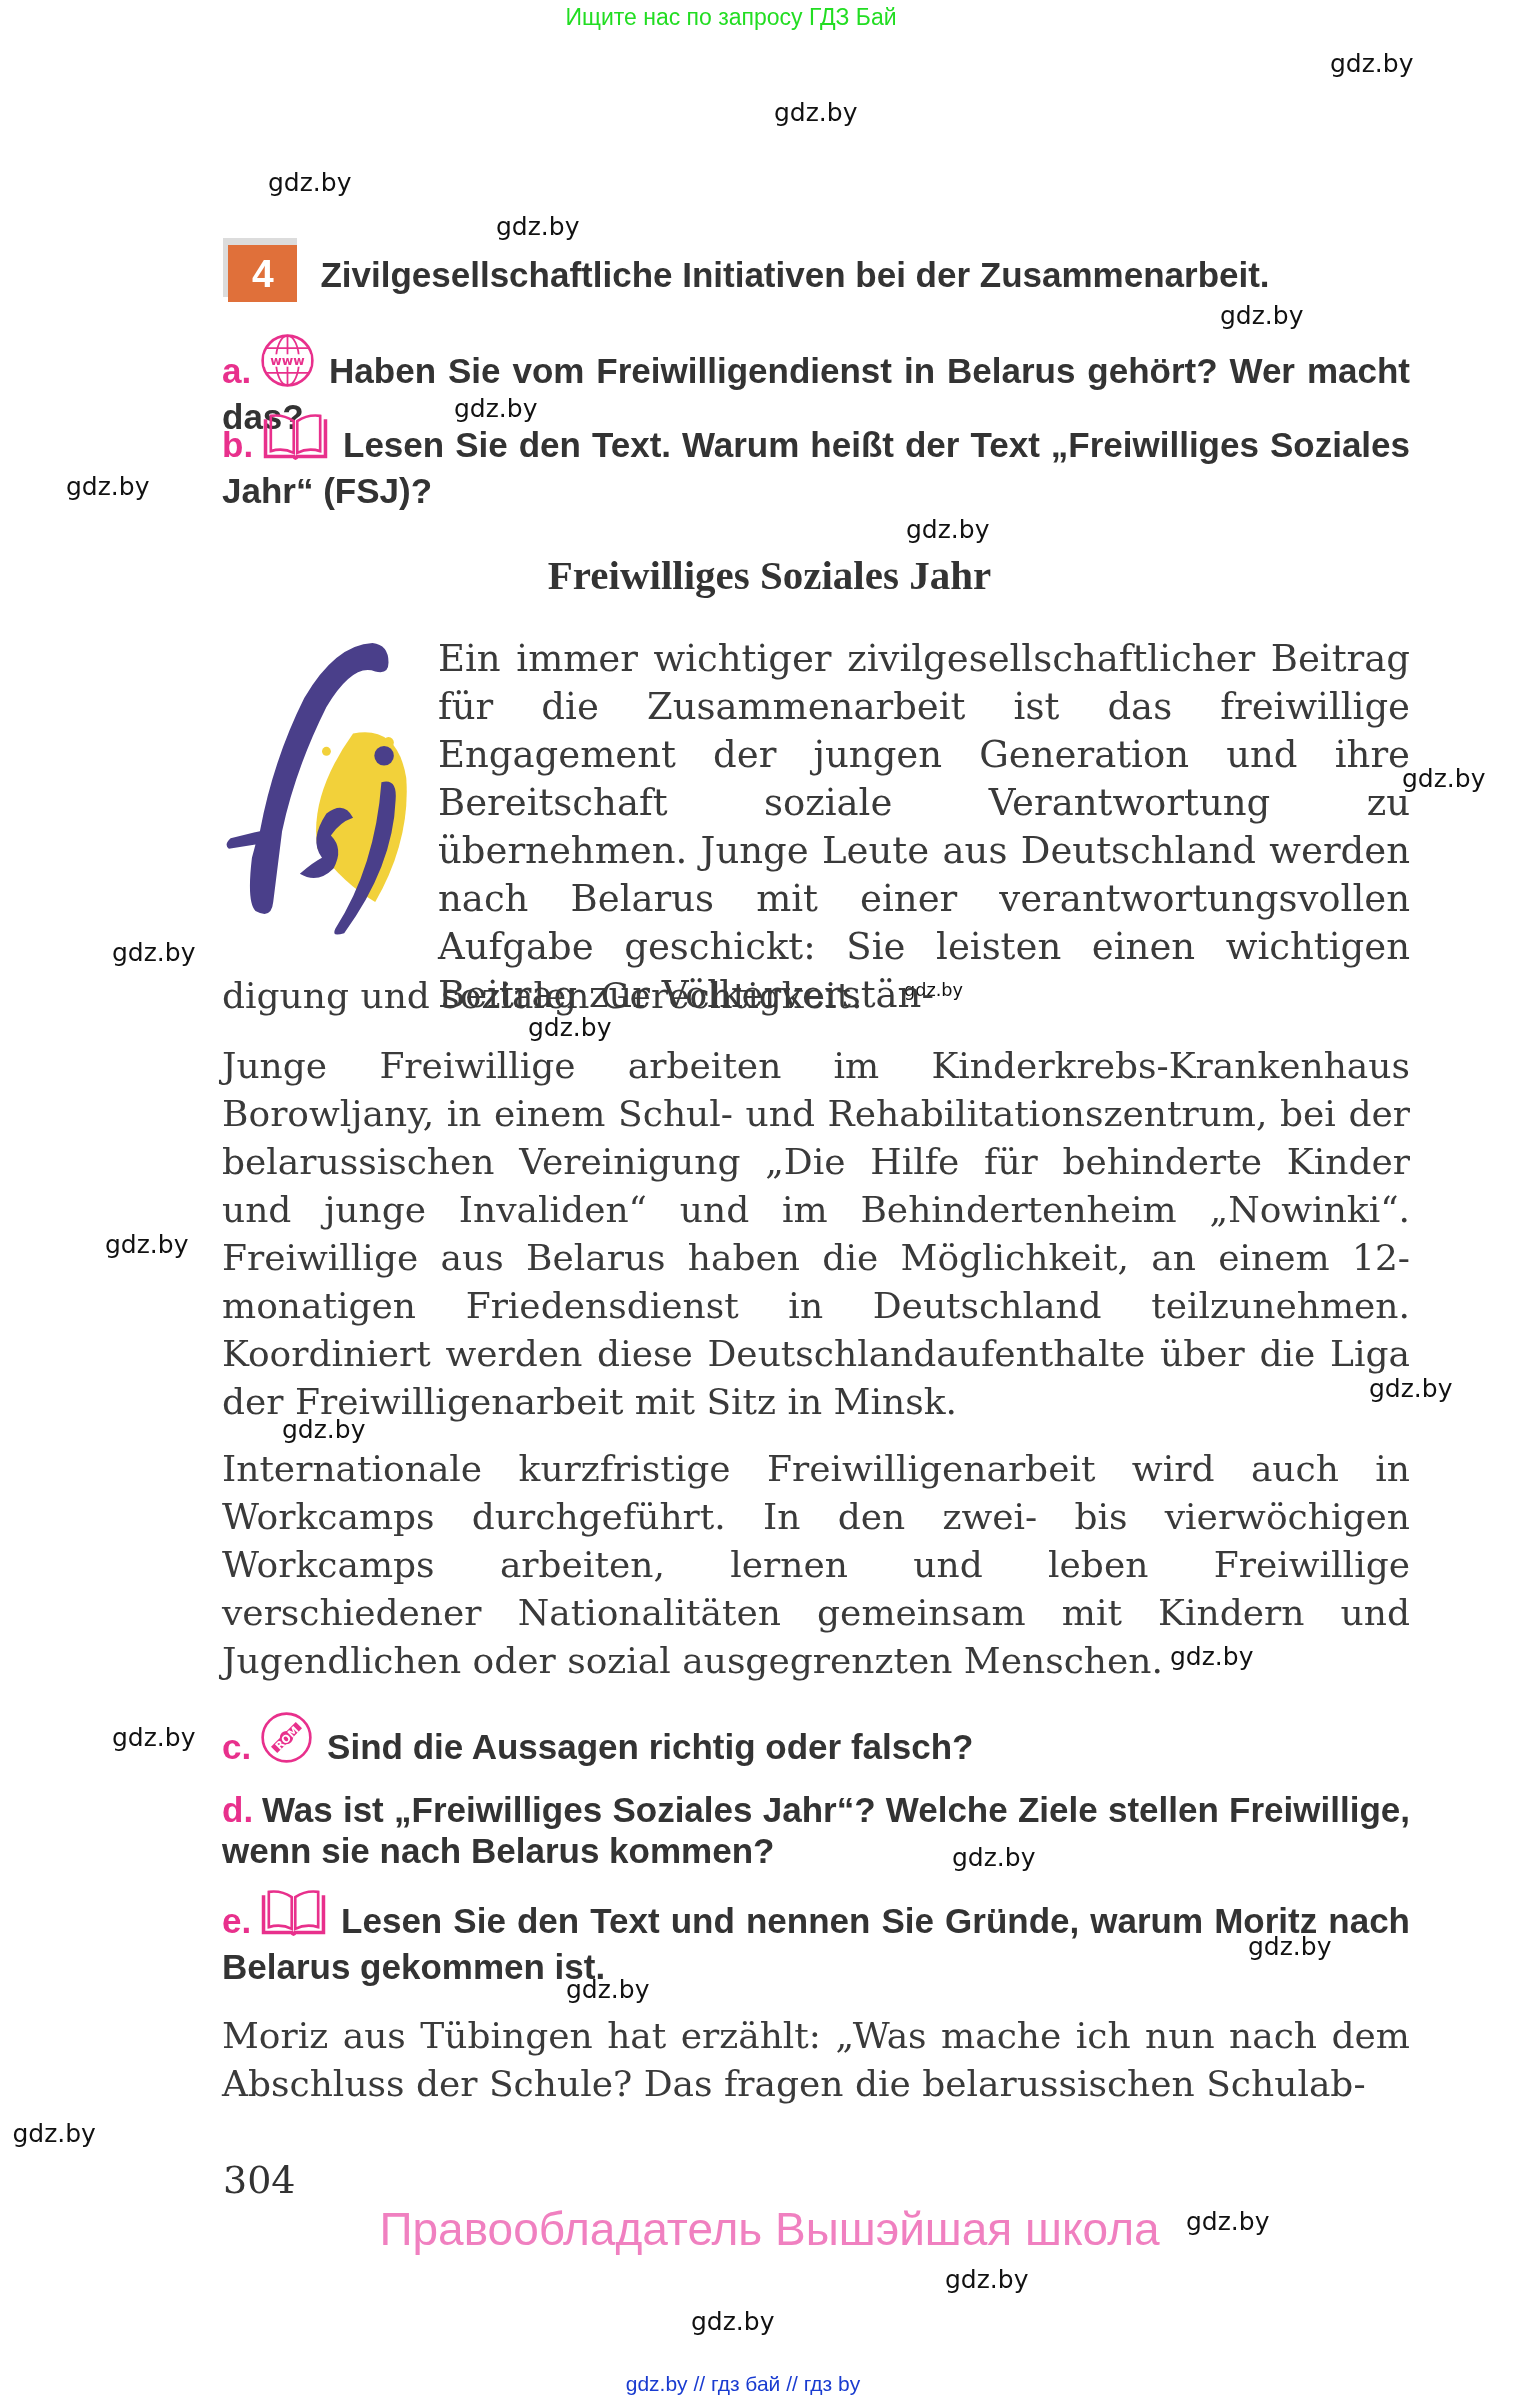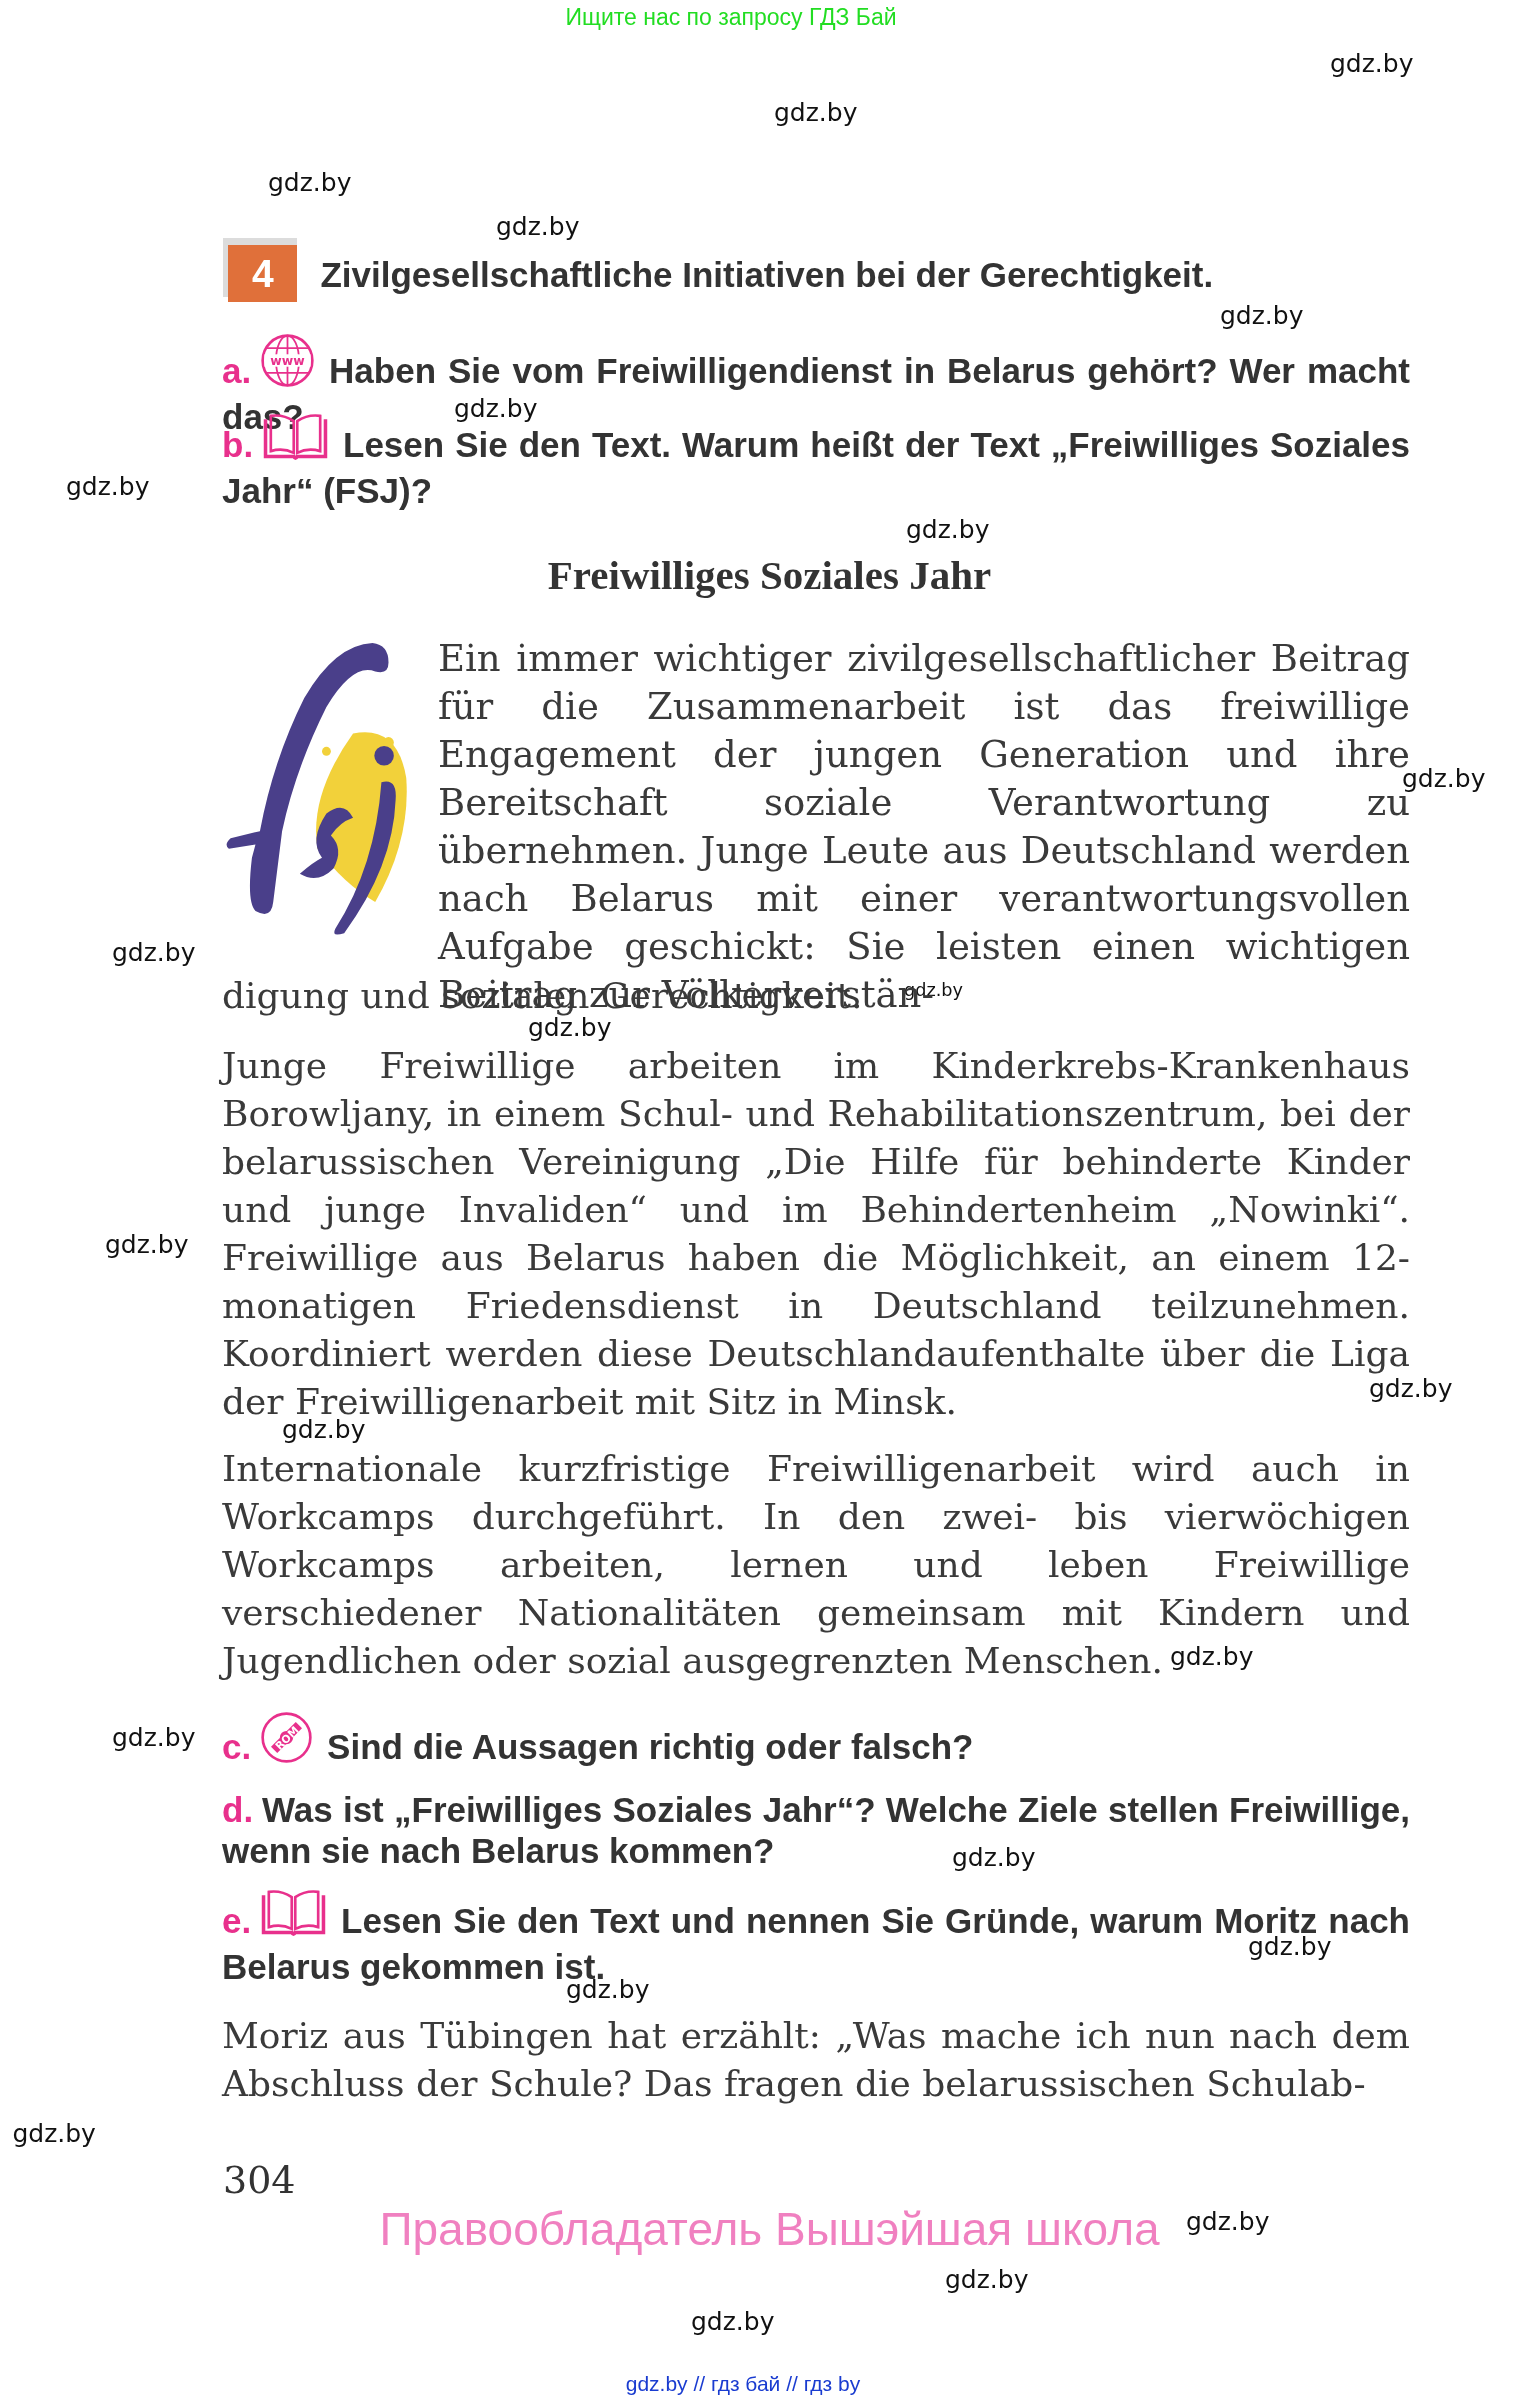--- a/index.html
+++ b/index.html
@@ -56,21 +56,21 @@
 <div class="wm" style="left:12.4px;top:2119px">gdz.by</div>
 <div class="wm" style="left:1186px;top:2207px">gdz.by</div>
 <div class="wm" style="left:945px;top:2265px">gdz.by</div>
 <div class="wm" style="left:691px;top:2307px">gdz.by</div>
 
 <div class="section-head">
   <div class="badge-wrap">
     <div class="badge-shadow"></div>
     <div class="badge">4</div>
   </div>
-  <div class="section-title">Zivilgesellschaftliche Initiativen bei der Gerechtigkeit.</div>
+  <div class="section-title">Zivilgesellschaftliche Initiativen bei der Zusammenarbeit.</div>
 </div>
 
 <div class="task" style="top:333px">
   <span class="letter">a.</span><span class="ico"><svg width="55" height="55" viewBox="0 0 62 62" style="font-size:40px">
         <circle cx="31" cy="31" r="28" fill="none" stroke="#e8308c" stroke-width="3"></circle>
         <ellipse cx="31" cy="31" rx="13" ry="28" fill="none" stroke="#e8308c" stroke-width="2"></ellipse>
         <line x1="31" y1="3" x2="31" y2="59" stroke="#e8308c" stroke-width="2"></line>
         <line x1="6" y1="17" x2="56" y2="17" stroke="#e8308c" stroke-width="2"></line>
         <line x1="6" y1="45" x2="56" y2="45" stroke="#e8308c" stroke-width="2"></line>
         <rect x="5" y="24" width="52" height="14" fill="#fff"></rect>

